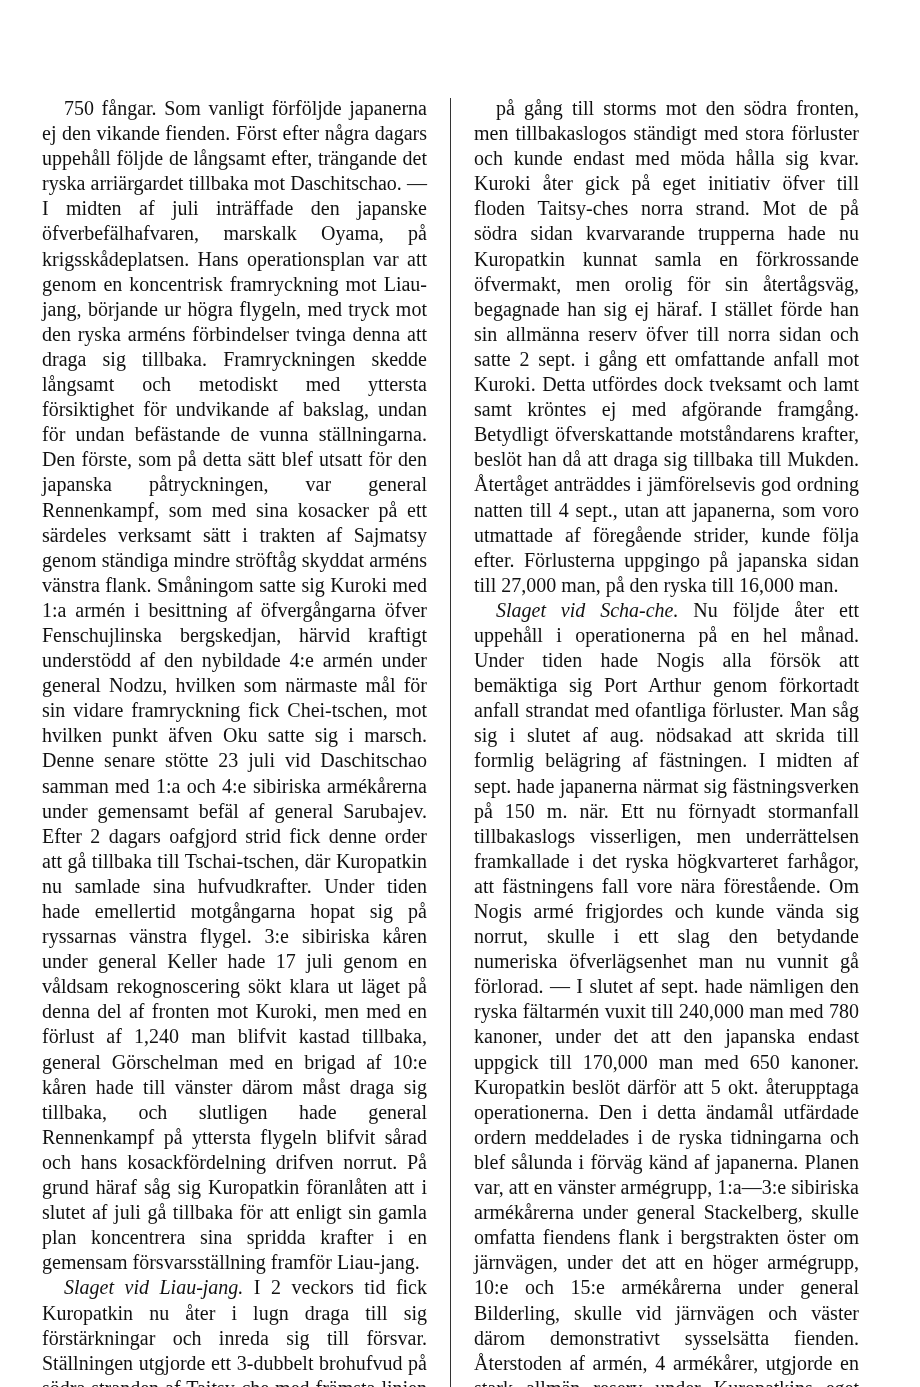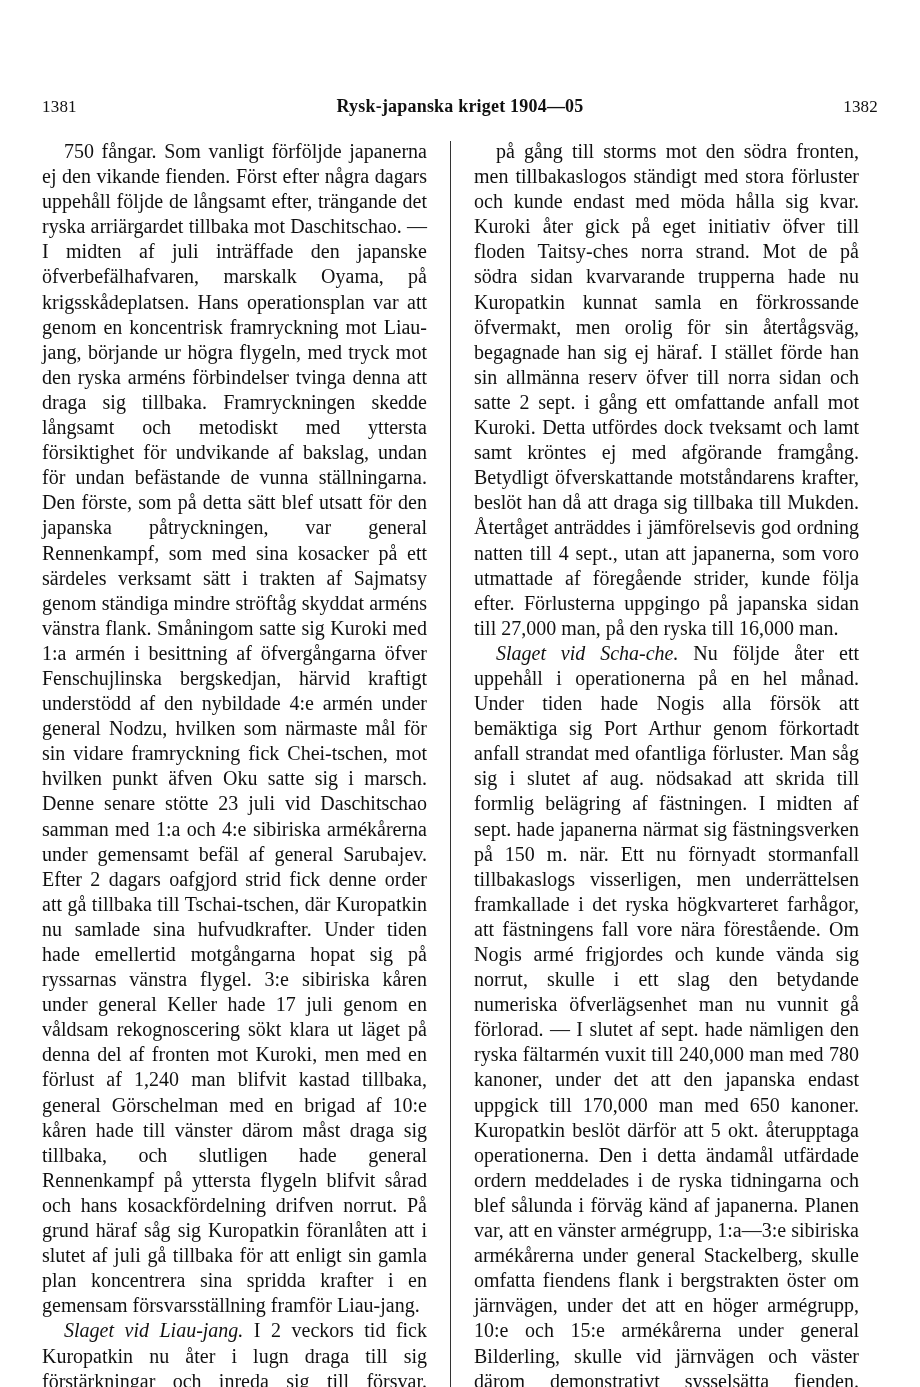--- a/index.html
+++ b/index.html
@@ -76,25 +76,20 @@
   }
   .noindent {
     text-indent: 0;
   }
 </style>
 </head>
 <body>
 
 <div class="page">
 
-  <div class="header">
-    <div class="folio">1381</div>
-    <div class="running-title">Rysk-japanska kriget 1904—05</div>
-    <div class="folio">1382</div>
-  </div>
 
   <div class="columns">
 
     <div class="col left">
       <p class="first">750 fångar. Som vanligt förföljde japanerna ej den vikande fienden. Först efter några dagars uppehåll följde de långsamt efter, trängande det ryska arriärgardet tillbaka mot Daschitschao. — I midten af juli inträffade den japanske öfverbefälhafvaren, marskalk Oyama, på krigsskådeplatsen. Hans operationsplan var att genom en koncentrisk framryckning mot Liau-jang, börjande ur högra flygeln, med tryck mot den ryska arméns förbindelser tvinga denna att draga sig tillbaka. Framryckningen skedde långsamt och metodiskt med yttersta försiktighet för undvikande af bakslag, undan för undan befästande de vunna ställningarna. Den förste, som på detta sätt blef utsatt för den japanska påtryckningen, var general Rennenkampf, som med sina kosacker på ett särdeles verksamt sätt i trakten af Sajmatsy genom ständiga mindre ströftåg skyddat arméns vänstra flank. Småningom satte sig Kuroki med 1:a armén i besittning af öfvergångarna öfver Fenschujlinska bergskedjan, härvid kraftigt understödd af den nybildade 4:e armén under general Nodzu, hvilken som närmaste mål för sin vidare framryckning fick Chei-tschen, mot hvilken punkt äfven Oku satte sig i marsch. Denne senare stötte 23 juli vid Daschitschao samman med 1:a och 4:e sibiriska armékårerna under gemensamt befäl af general Sarubajev. Efter 2 dagars oafgjord strid fick denne order att gå tillbaka till Tschai-tschen, där Kuropatkin nu samlade sina hufvudkrafter. Under tiden hade emellertid motgångarna hopat sig på ryssarnas vänstra flygel. 3:e sibiriska kåren under general Keller hade 17 juli genom en våldsam rekognoscering sökt klara ut läget på denna del af fronten mot Kuroki, men med en förlust af 1,240 man blifvit kastad tillbaka, general Görschelman med en brigad af 10:e kåren hade till vänster därom måst draga sig tillbaka, och slutligen hade general Rennenkampf på yttersta flygeln blifvit sårad och hans kosackfördelning drifven norrut. På grund häraf såg sig Kuropatkin föranlåten att i slutet af juli gå tillbaka för att enligt sin gamla plan koncentrera sina spridda krafter i en gemensam försvarsställning framför Liau-jang.</p>
       <p><span class="sec-head">Slaget vid Liau-jang.</span> I 2 veckors tid fick Kuropatkin nu åter i lugn draga till sig förstärkningar och inreda sig till försvar. Ställningen utgjorde ett 3-dubbelt brohufvud på södra stranden af Taitsy-che med främsta linjen på en dryg dagsmarschs afstånd från Liau-jang i en 70 km. lång båge med vänstra flygeln stödd mot floden och den högra täckande järnvägen sydöst om staden. Bakom denna ställning fanns en 2:a försvarslinje 6—10 km. framför stadsmurarna och slutligen en 3:e fortlinje på 1—3 km. afstånd från dessa. Ryssarnas styrka hade ökats till nära 220,000 man och 600 kanoner, mot hvilka japanerna ej kunde ställa mer än högst 150,000 man och 480 kanoner, hvaraf 70 af gröfre kaliber. Japanernas afsikt var att genombryta den ryska ställningens midt, och natten till 26 aug. började anfallet samtidigt på hela fronten. Planen misslyckades visserligen, men på högra flygeln vann Kuroki terräng, och Kuropatkin beslöt med anledning häraf följande dag att draga sig tillbaka till sin andra linje. 30 aug. återtogo japanerna offensiven. Okus och Nodzus arméer gingo gång</p>
     </div>
 
     <div class="rule"></div>
 

